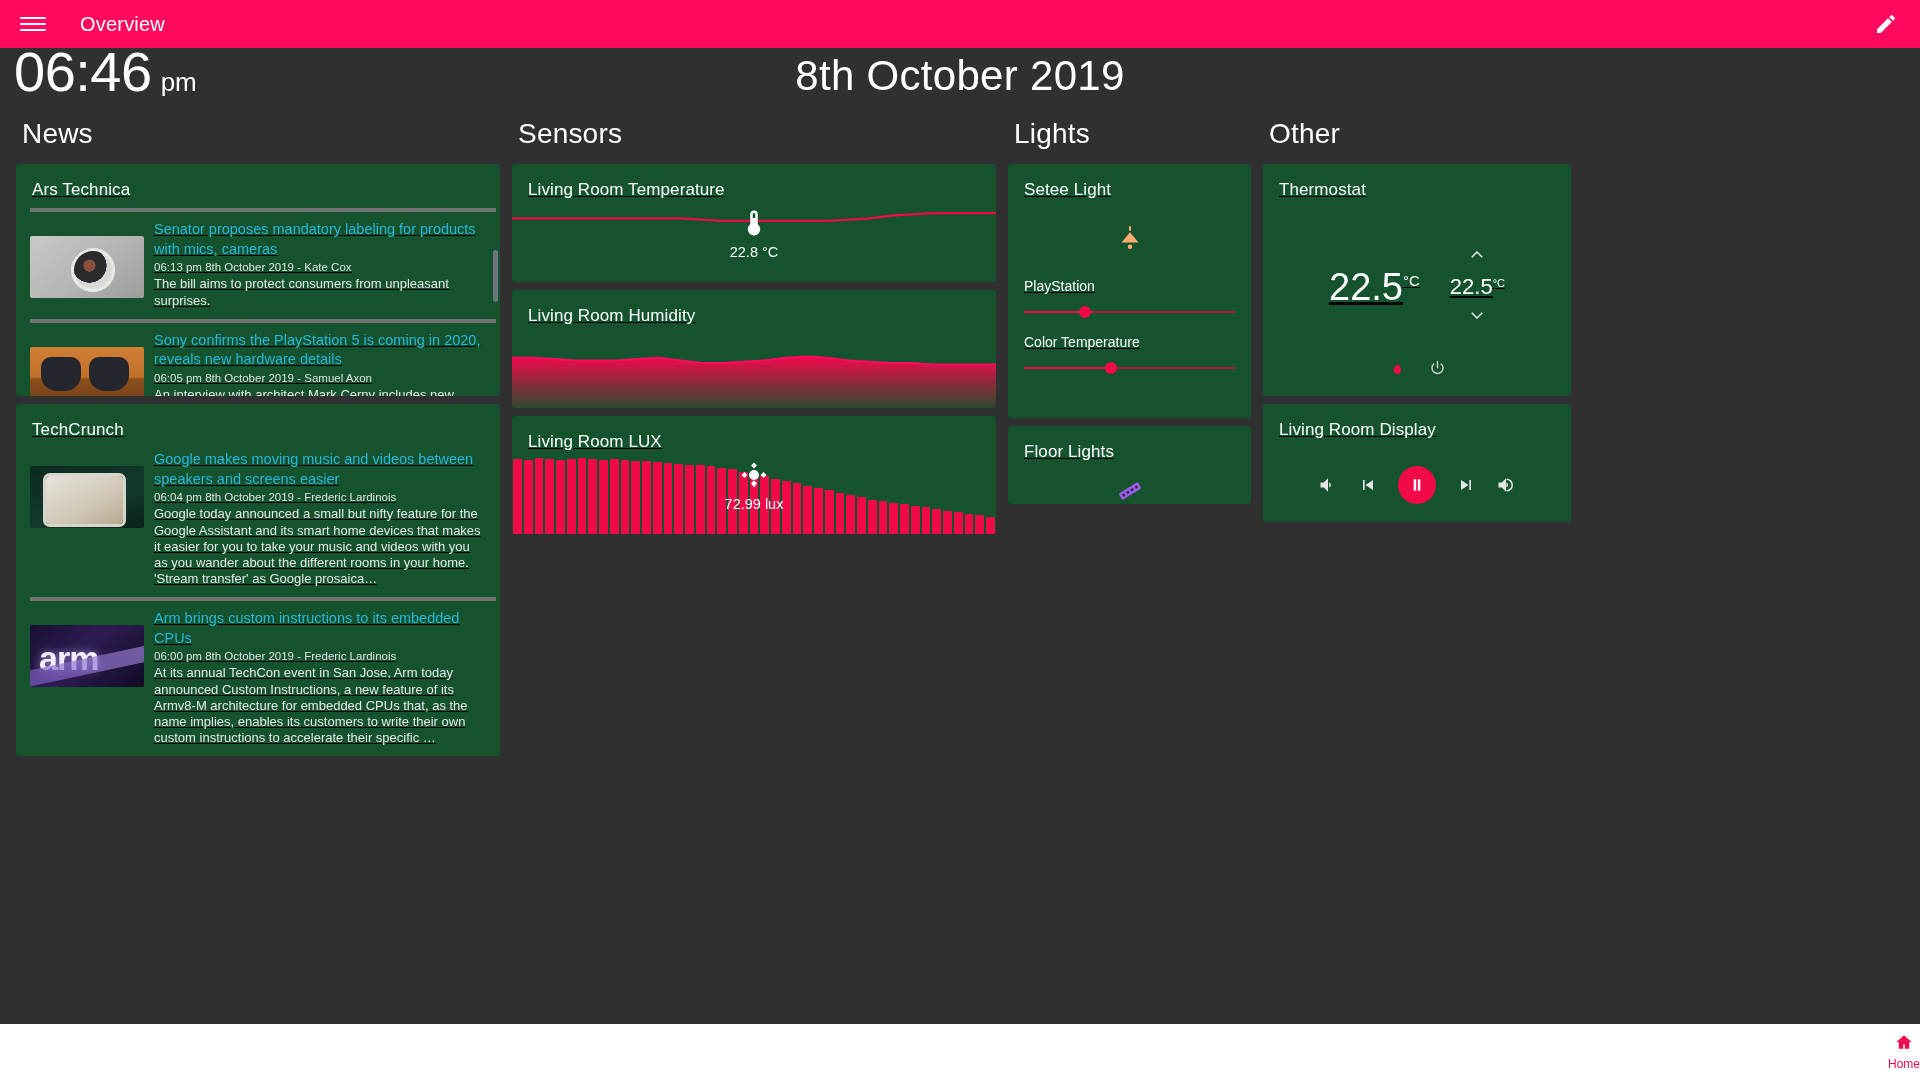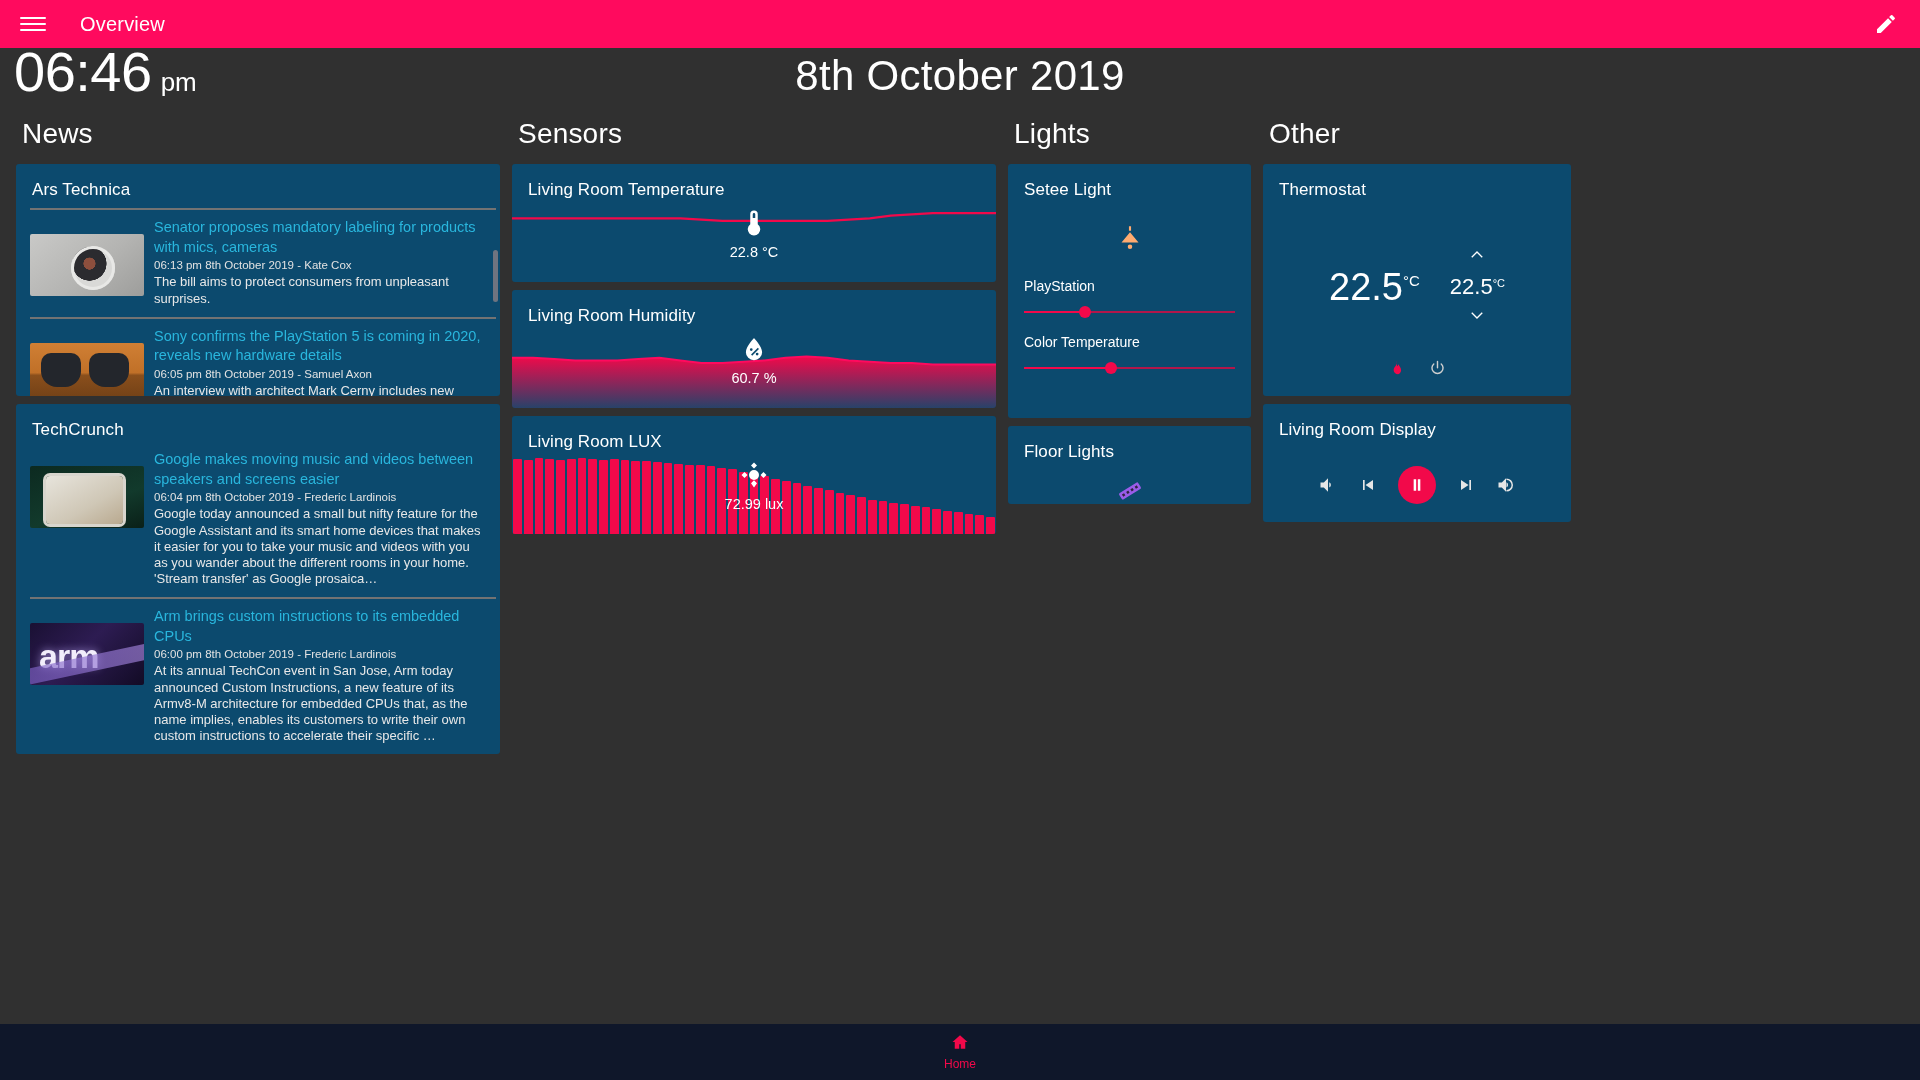--- a/index.html
+++ b/index.html
@@ -101,25 +101,26 @@
   .column-title {
     color: #ffffff;
     font-size: 28px;
     font-weight: 300;
     padding: 8px 6px 14px 6px;
     letter-spacing: 0.2px;
   }
 
   
   .card {
-    background: #0c4a6e;
+    background: #14532d;
     border-radius: 3px;
     margin-bottom: 8px;
     overflow: hidden;
     position: relative;
+    text-decoration: underline;
   }
   .card-title {
     color: #ffffff;
     font-size: 17px;
     font-weight: 400;
     padding: 16px 16px 8px 16px;
     letter-spacing: 0.1px;
   }
 
   
@@ -128,21 +129,21 @@
     max-height: 188px;
     overflow: hidden;
     position: relative;
     padding: 0 4px 0 14px;
   }
   .news-card.tc .news-scroll { max-height: 322px; }
   .news-item {
     display: flex;
     gap: 10px;
     padding: 8px 10px 10px 0;
-    border-top: 2px solid #737373;
+    border-top: 4px solid #737373;
   }
   .news-item:first-child { border-top: none; padding-top: 2px; }
   .news-thumb {
     width: 114px;
     min-width: 114px;
     height: 62px;
     border-radius: 2px;
     margin-top: 16px;
     background: #5a5a5a;
     overflow: hidden;
@@ -367,24 +368,24 @@
     align-items: center;
     justify-content: center;
     cursor: pointer;
   }
 
   
   .bottombar {
     position: absolute;
     left: 0; right: 0; bottom: 0;
     height: 56px;
-    background: #0f172a;
-    display: flex;
-    align-items: center;
-    justify-content: center;
+    background: #ffffff;
+    display: flex;
+    align-items: center;
+    justify-content: flex-end;
   }
   .bottom-item {
     display: flex;
     flex-direction: column;
     align-items: center;
     gap: 2px;
     cursor: pointer;
   }
   .bottom-label { color: #f2094a; font-size: 12px; }
 </style>
@@ -490,28 +491,20 @@
         <svg viewBox="0 0 480 78" preserveAspectRatio="none">
           <defs>
             <linearGradient id="humGrad" x1="0" y1="0" x2="0" y2="1">
               <stop offset="0%" stop-color="#f2094a" stop-opacity="1"></stop>
               <stop offset="100%" stop-color="#f2094a" stop-opacity="0.12"></stop>
             </linearGradient>
           </defs>
           <path id="hum-area" fill="url(#humGrad)" d="M0,78 L0.0,27.8 L20.9,27.8 L41.7,29.1 L62.6,30.4 L83.5,30.4 L104.3,30.4 L125.2,29.1 L146.1,27.8 L167.0,30.4 L187.8,33.0 L208.7,33.0 L229.6,31.7 L250.4,30.4 L271.3,27.8 L292.2,26.4 L313.0,27.8 L333.9,30.4 L354.8,31.7 L375.7,33.0 L396.5,33.0 L417.4,34.4 L438.3,34.4 L459.1,34.4 L480.0,34.4 L480,78 Z"></path>
           <polyline id="hum-line" fill="none" stroke="#ff0a5e" stroke-width="2" points="0.0,27.8 20.9,27.8 41.7,29.1 62.6,30.4 83.5,30.4 104.3,30.4 125.2,29.1 146.1,27.8 167.0,30.4 187.8,33.0 208.7,33.0 229.6,31.7 250.4,30.4 271.3,27.8 292.2,26.4 313.0,27.8 333.9,30.4 354.8,31.7 375.7,33.0 396.5,33.0 417.4,34.4 438.3,34.4 459.1,34.4 480.0,34.4"></polyline>
         </svg>
-      </div>
-      <div class="sensor-overlay">
-        <div class="sensor-icon">
-          <svg viewBox="0 0 24 24" width="30" height="30">
-              <path fill="#ffffff" d="M12 3.25S5.5 10.2 5.5 14.5a6.5 6.5 0 0 0 13 0C18.5 10.2 12 3.25 12 3.25Zm-2.2 8.1a1.1 1.1 0 1 1 0 2.2 1.1 1.1 0 0 1 0-2.2Zm4.7 3.6a1.1 1.1 0 1 1 0 2.2 1.1 1.1 0 0 1 0-2.2Zm.55-3.95.9.9-5.4 5.4-.9-.9 5.4-5.4Z"></path>
-            </svg>
-        </div>
-        <div class="sensor-value">60.7 %</div>
       </div>
     </div>
 
     <div class="card sensor-card lux-card">
       <div class="card-title">Living Room LUX</div>
       <div class="lux-bars" id="lux-bars">
           <div class="lux-bar" style="height: 96%;"></div>
           <div class="lux-bar" style="height: 95%;"></div>
           <div class="lux-bar" style="height: 97%;"></div>
           <div class="lux-bar" style="height: 96%;"></div>

